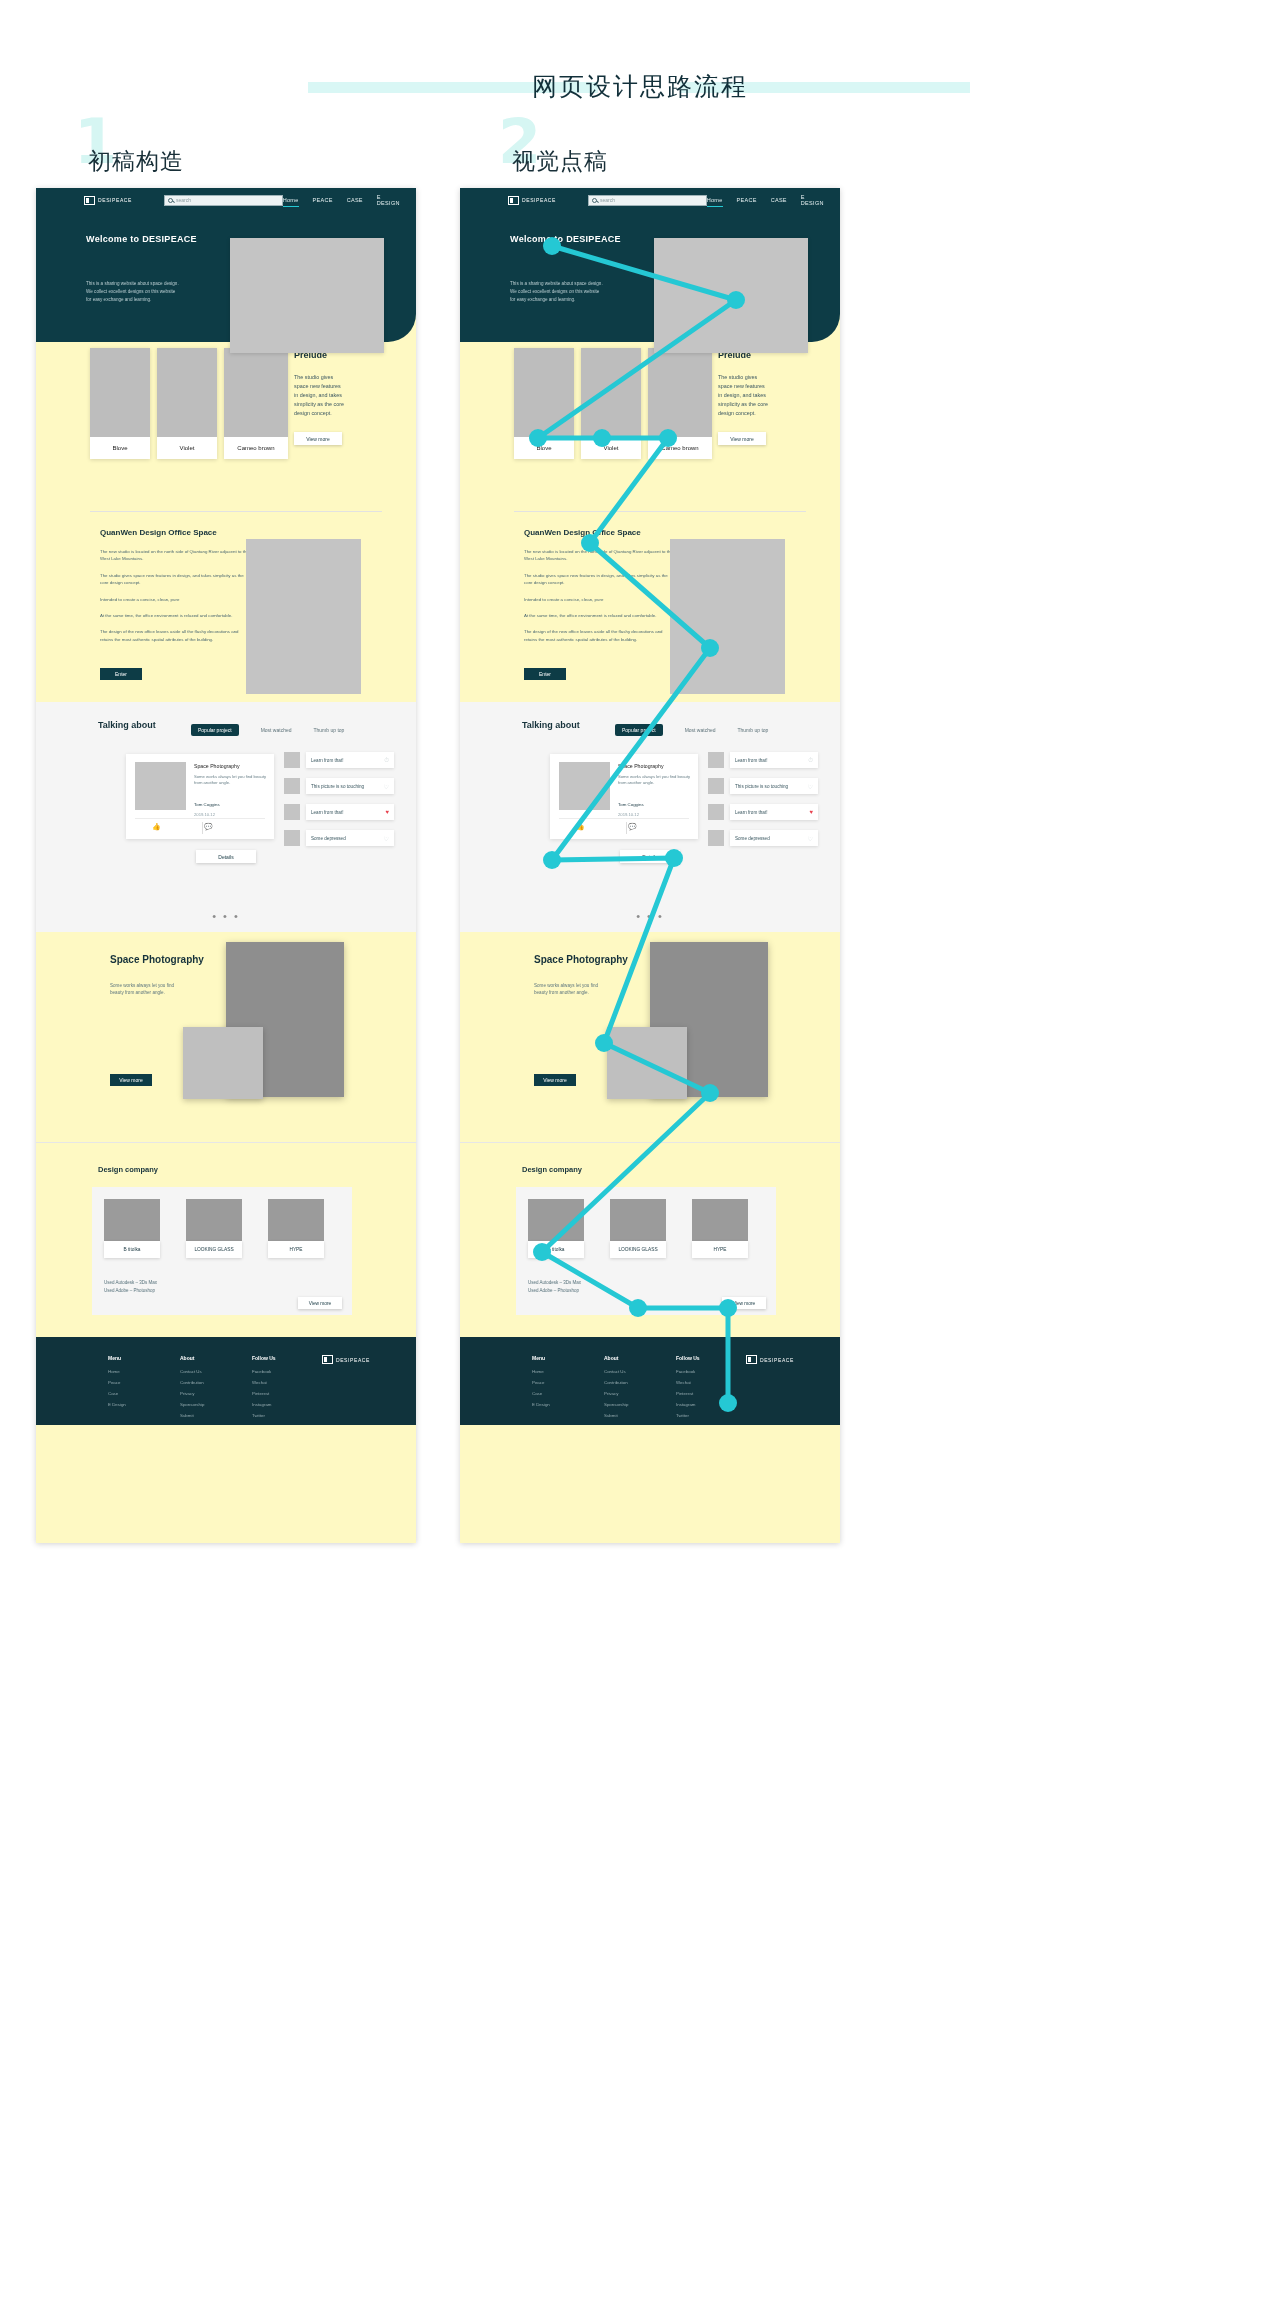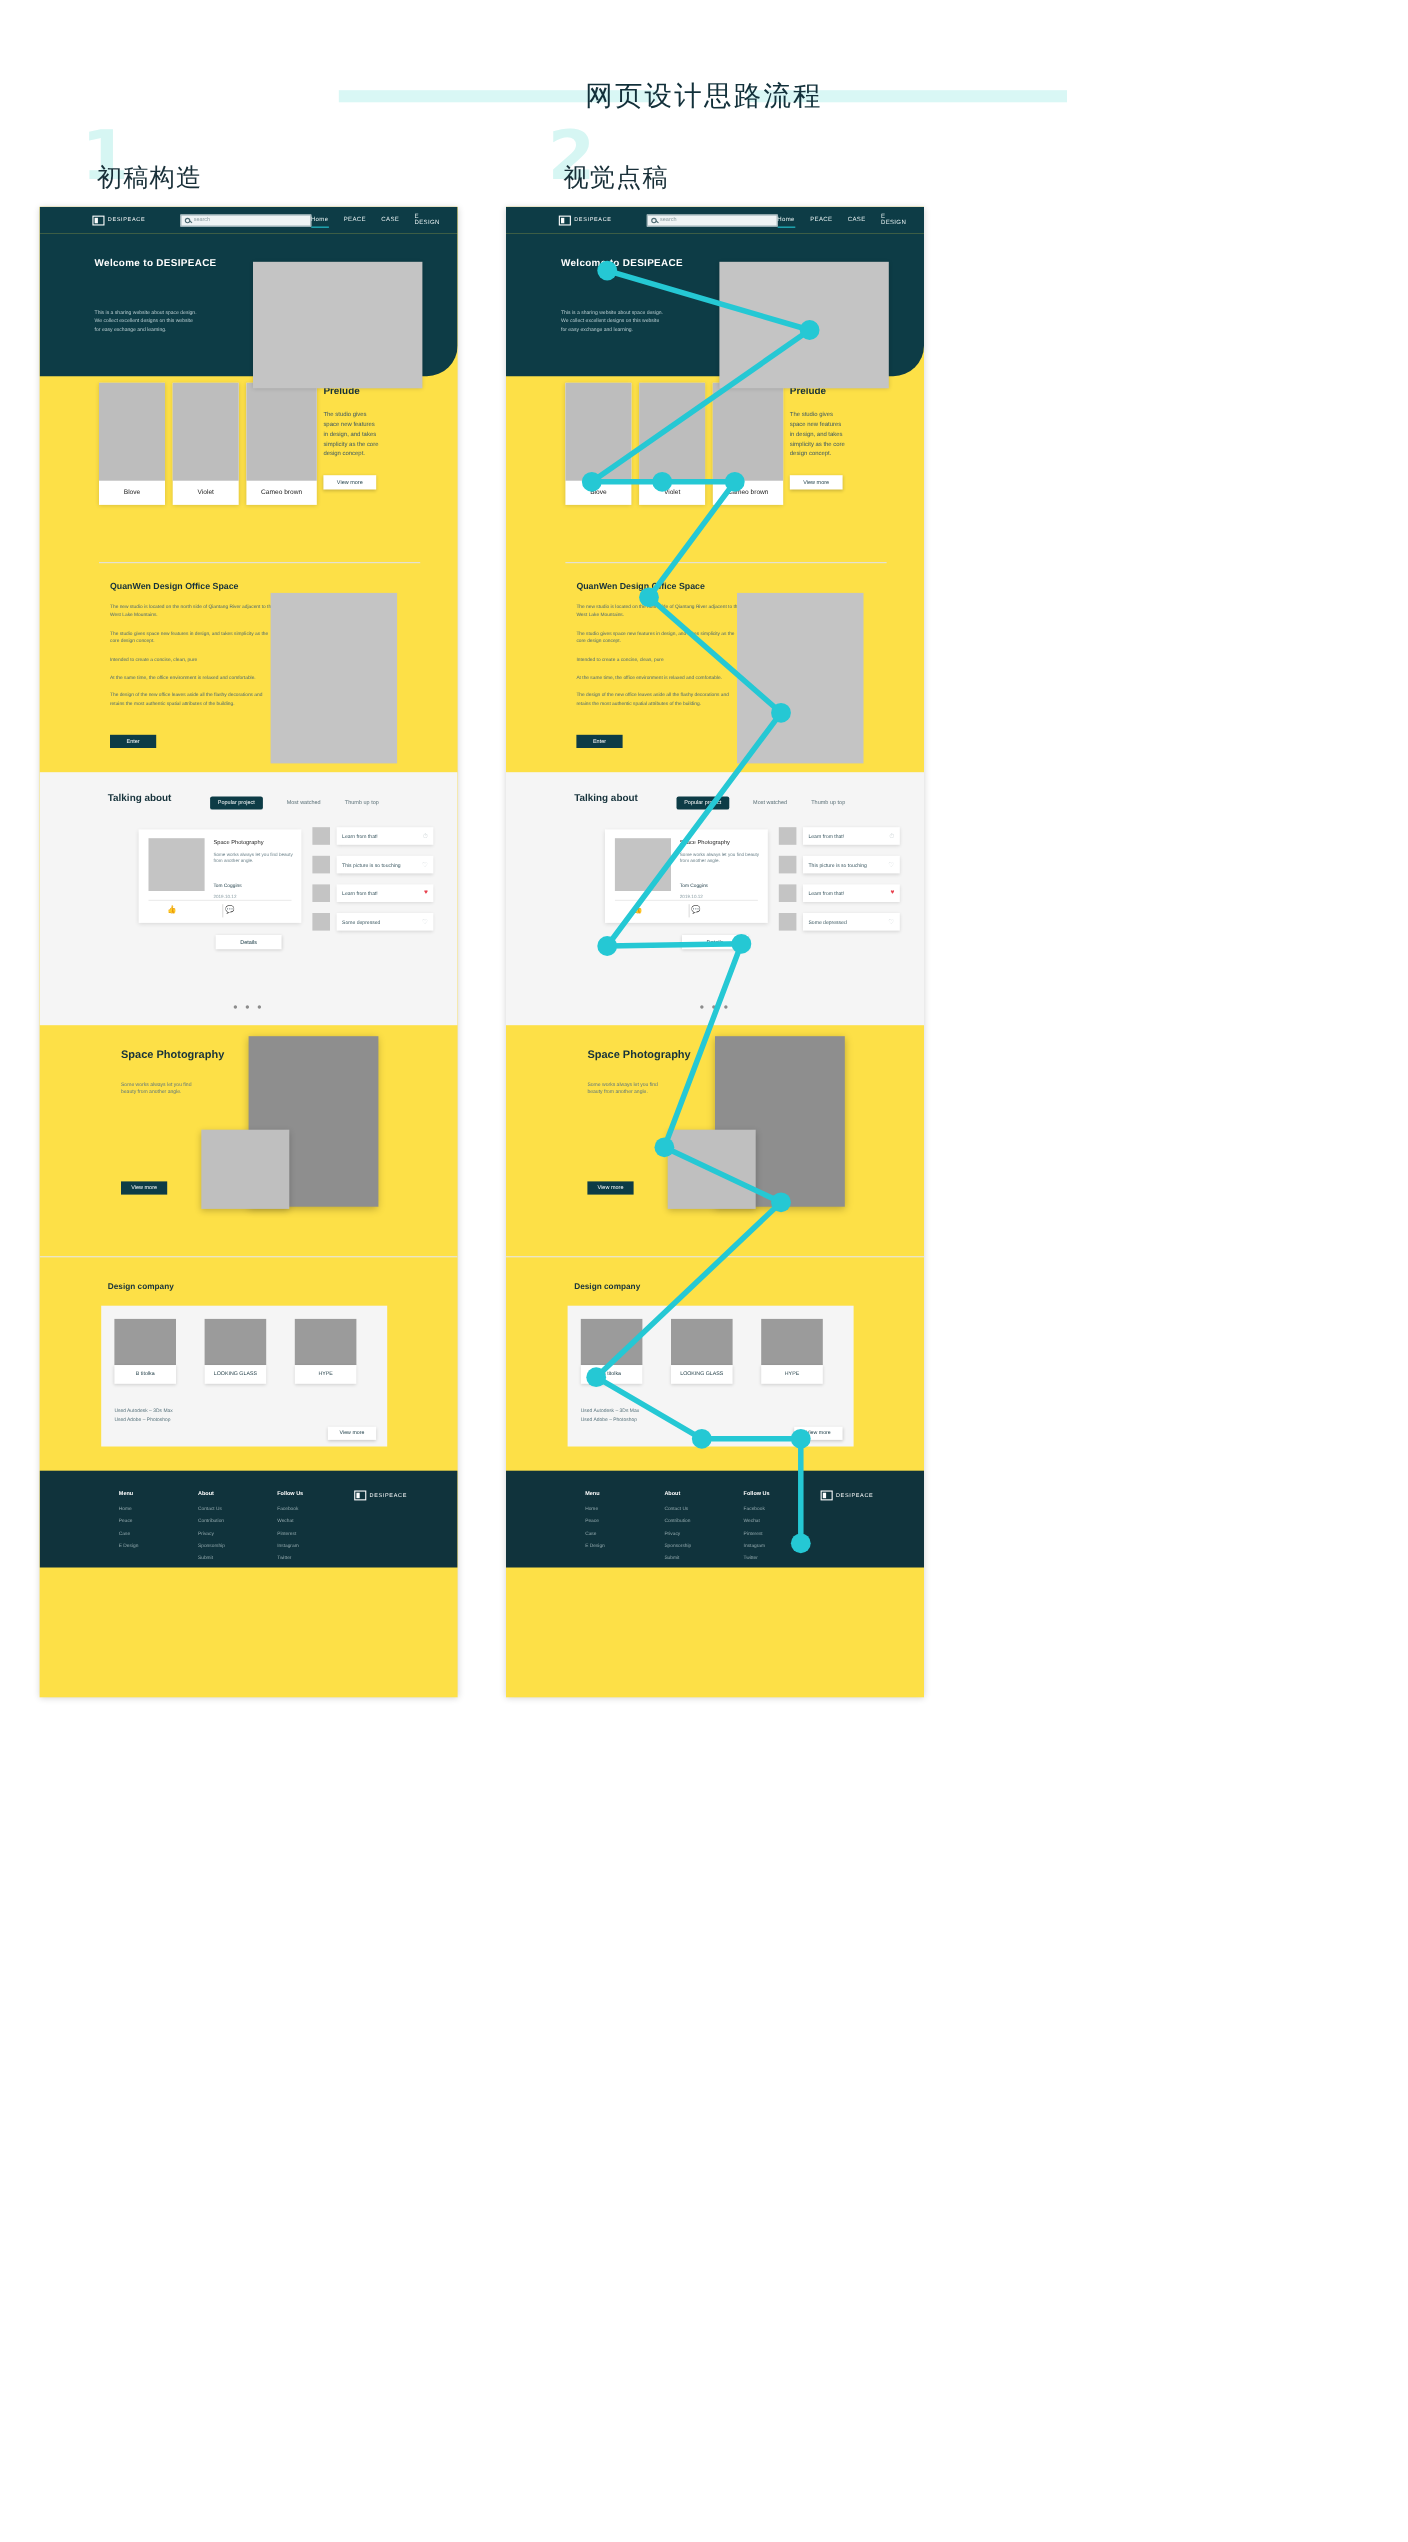--- a/index.html
+++ b/index.html
@@ -36,21 +36,21 @@
   .step .label {
     font-size: 23px; color: #182f38; letter-spacing: 1px;
     margin-top: -20px; margin-left: 14px;
   }
   #step-1 { left: 74px; top: 118px; }
   #step-2 { left: 498px; top: 118px; }
 
   
   .mockup {
     position: absolute; top: 188px; width: 380px; height: 1355px;
-    background: #fde047;
+    background: #fef9c3;
     box-shadow: 0 1px 6px rgba(0,0,0,.18);
     overflow: hidden;
   }
   #mockup-1 { left: 36px; }
   #mockup-2 { left: 460px; }
 
   
   .navbar {
     height: 24px; background: #0d3c46; display: flex; align-items: center;
     padding: 0 12px; position: relative;

